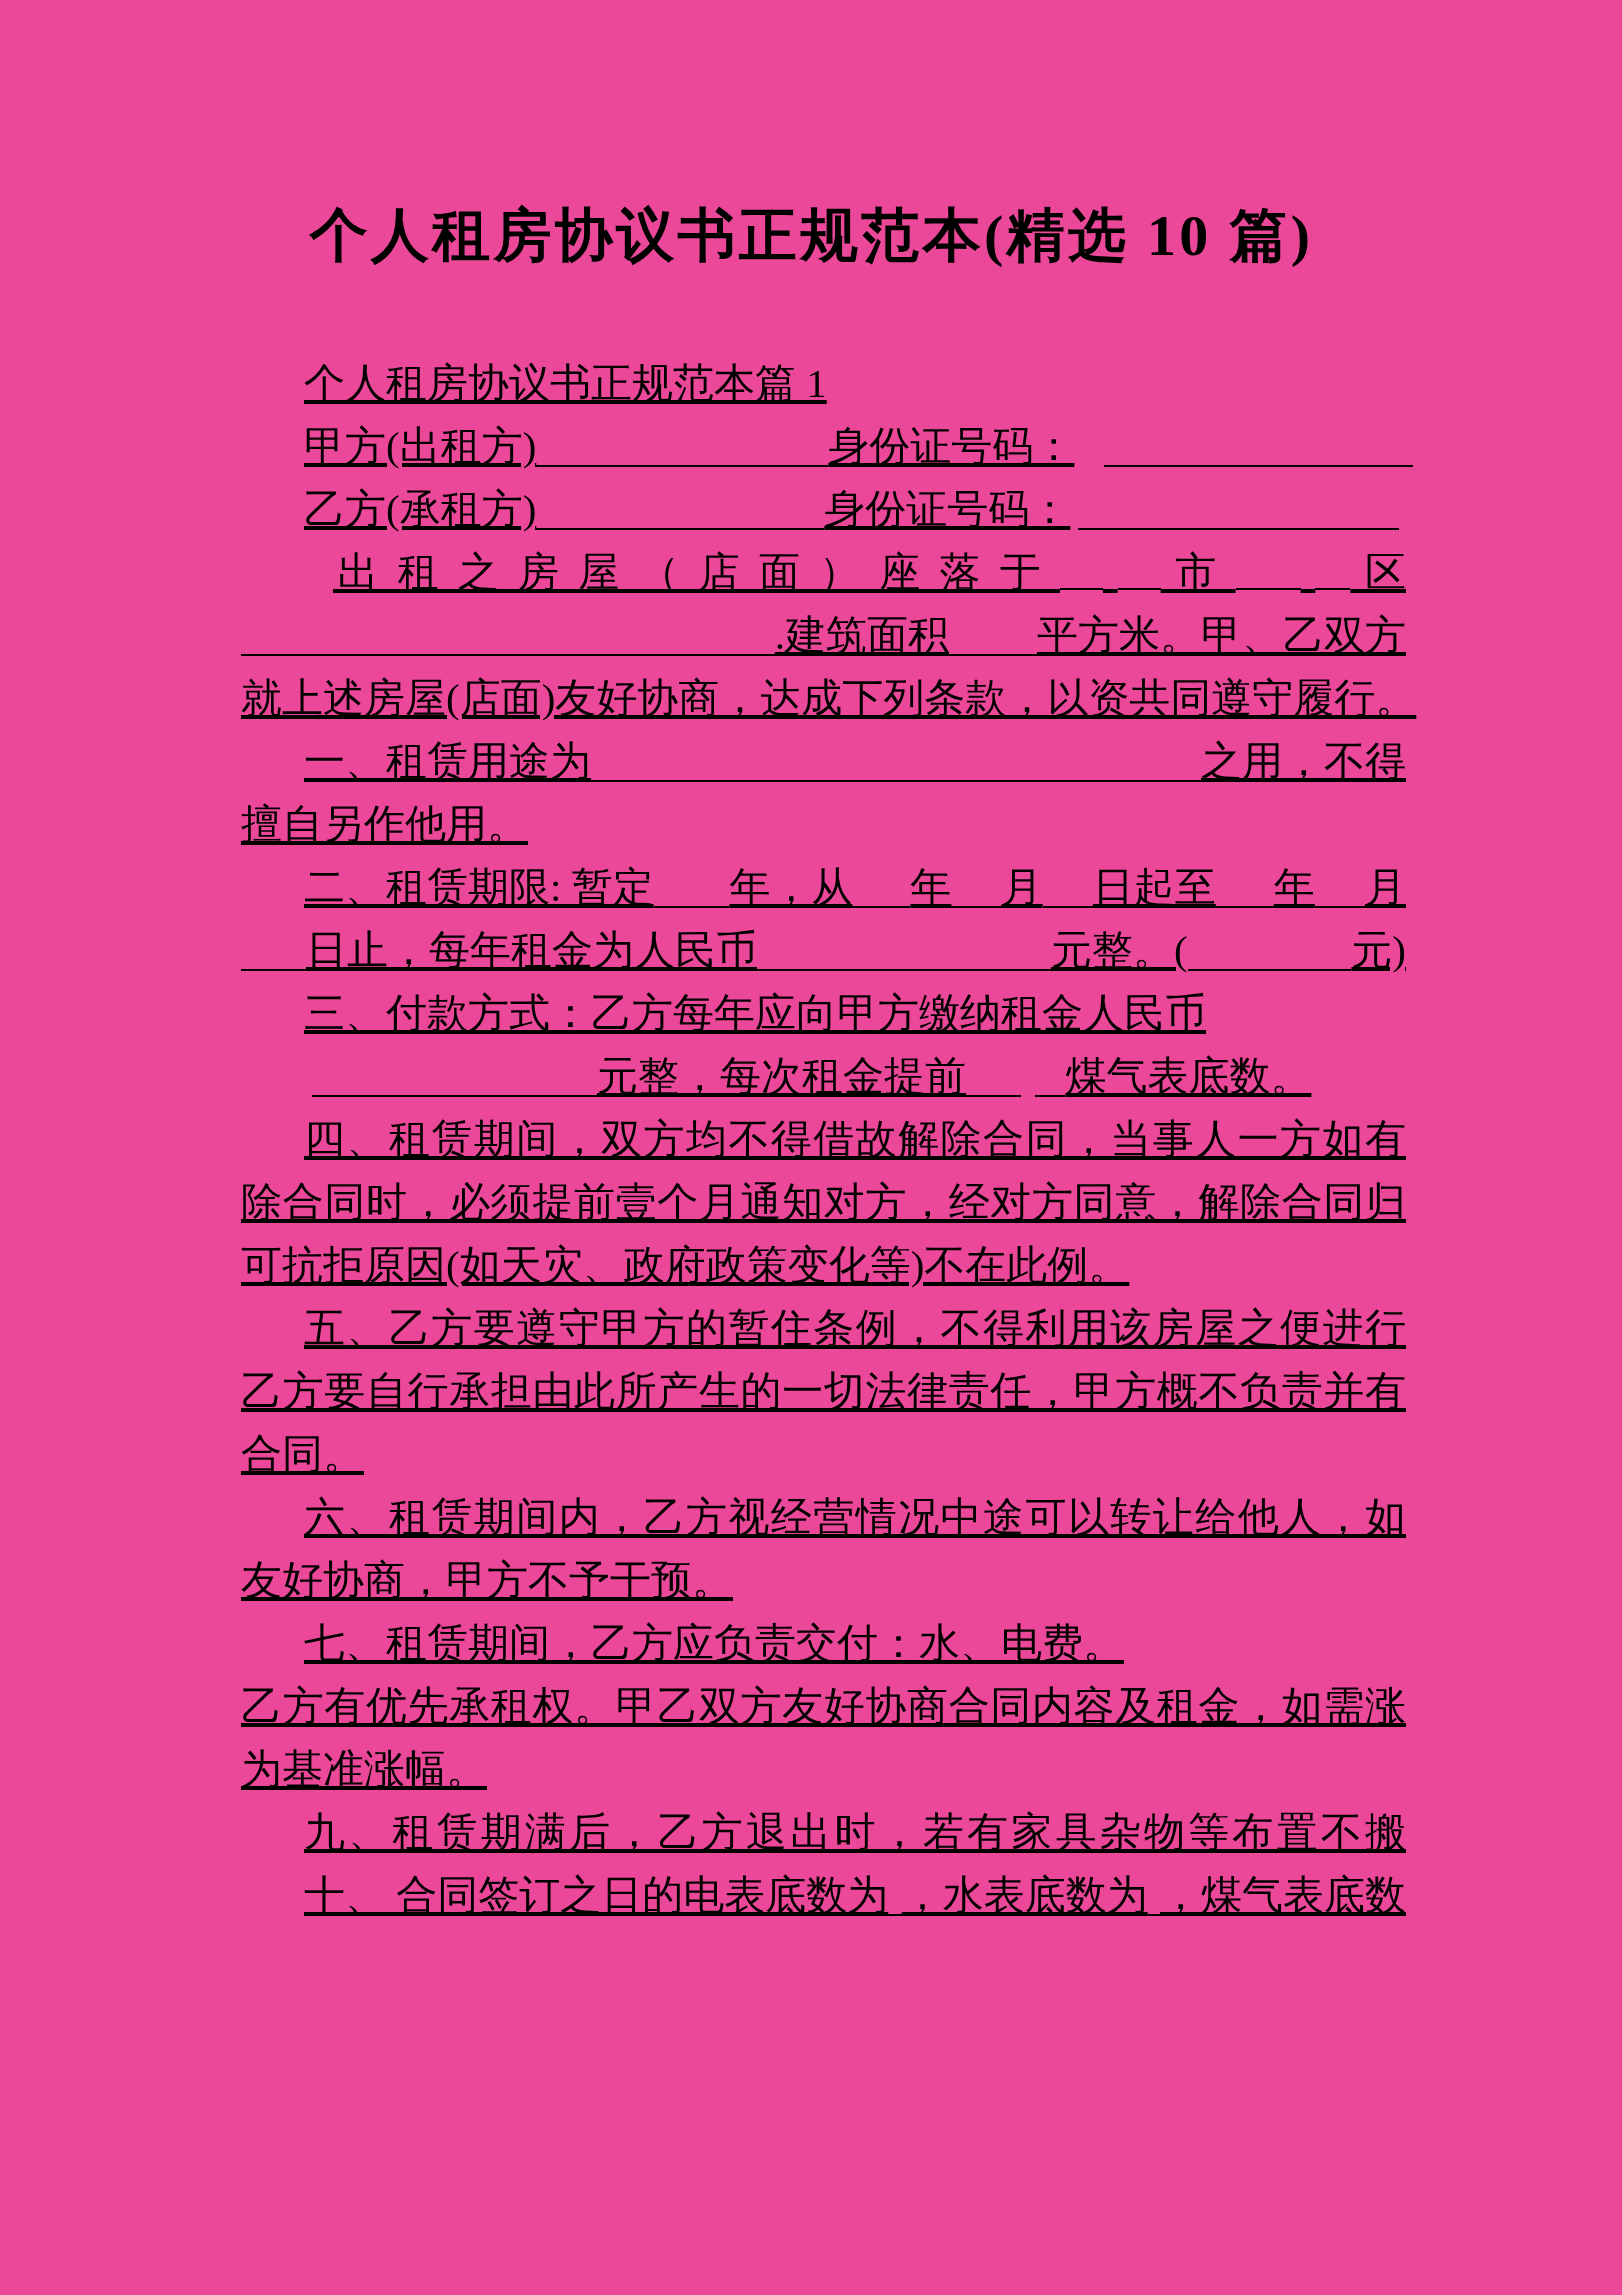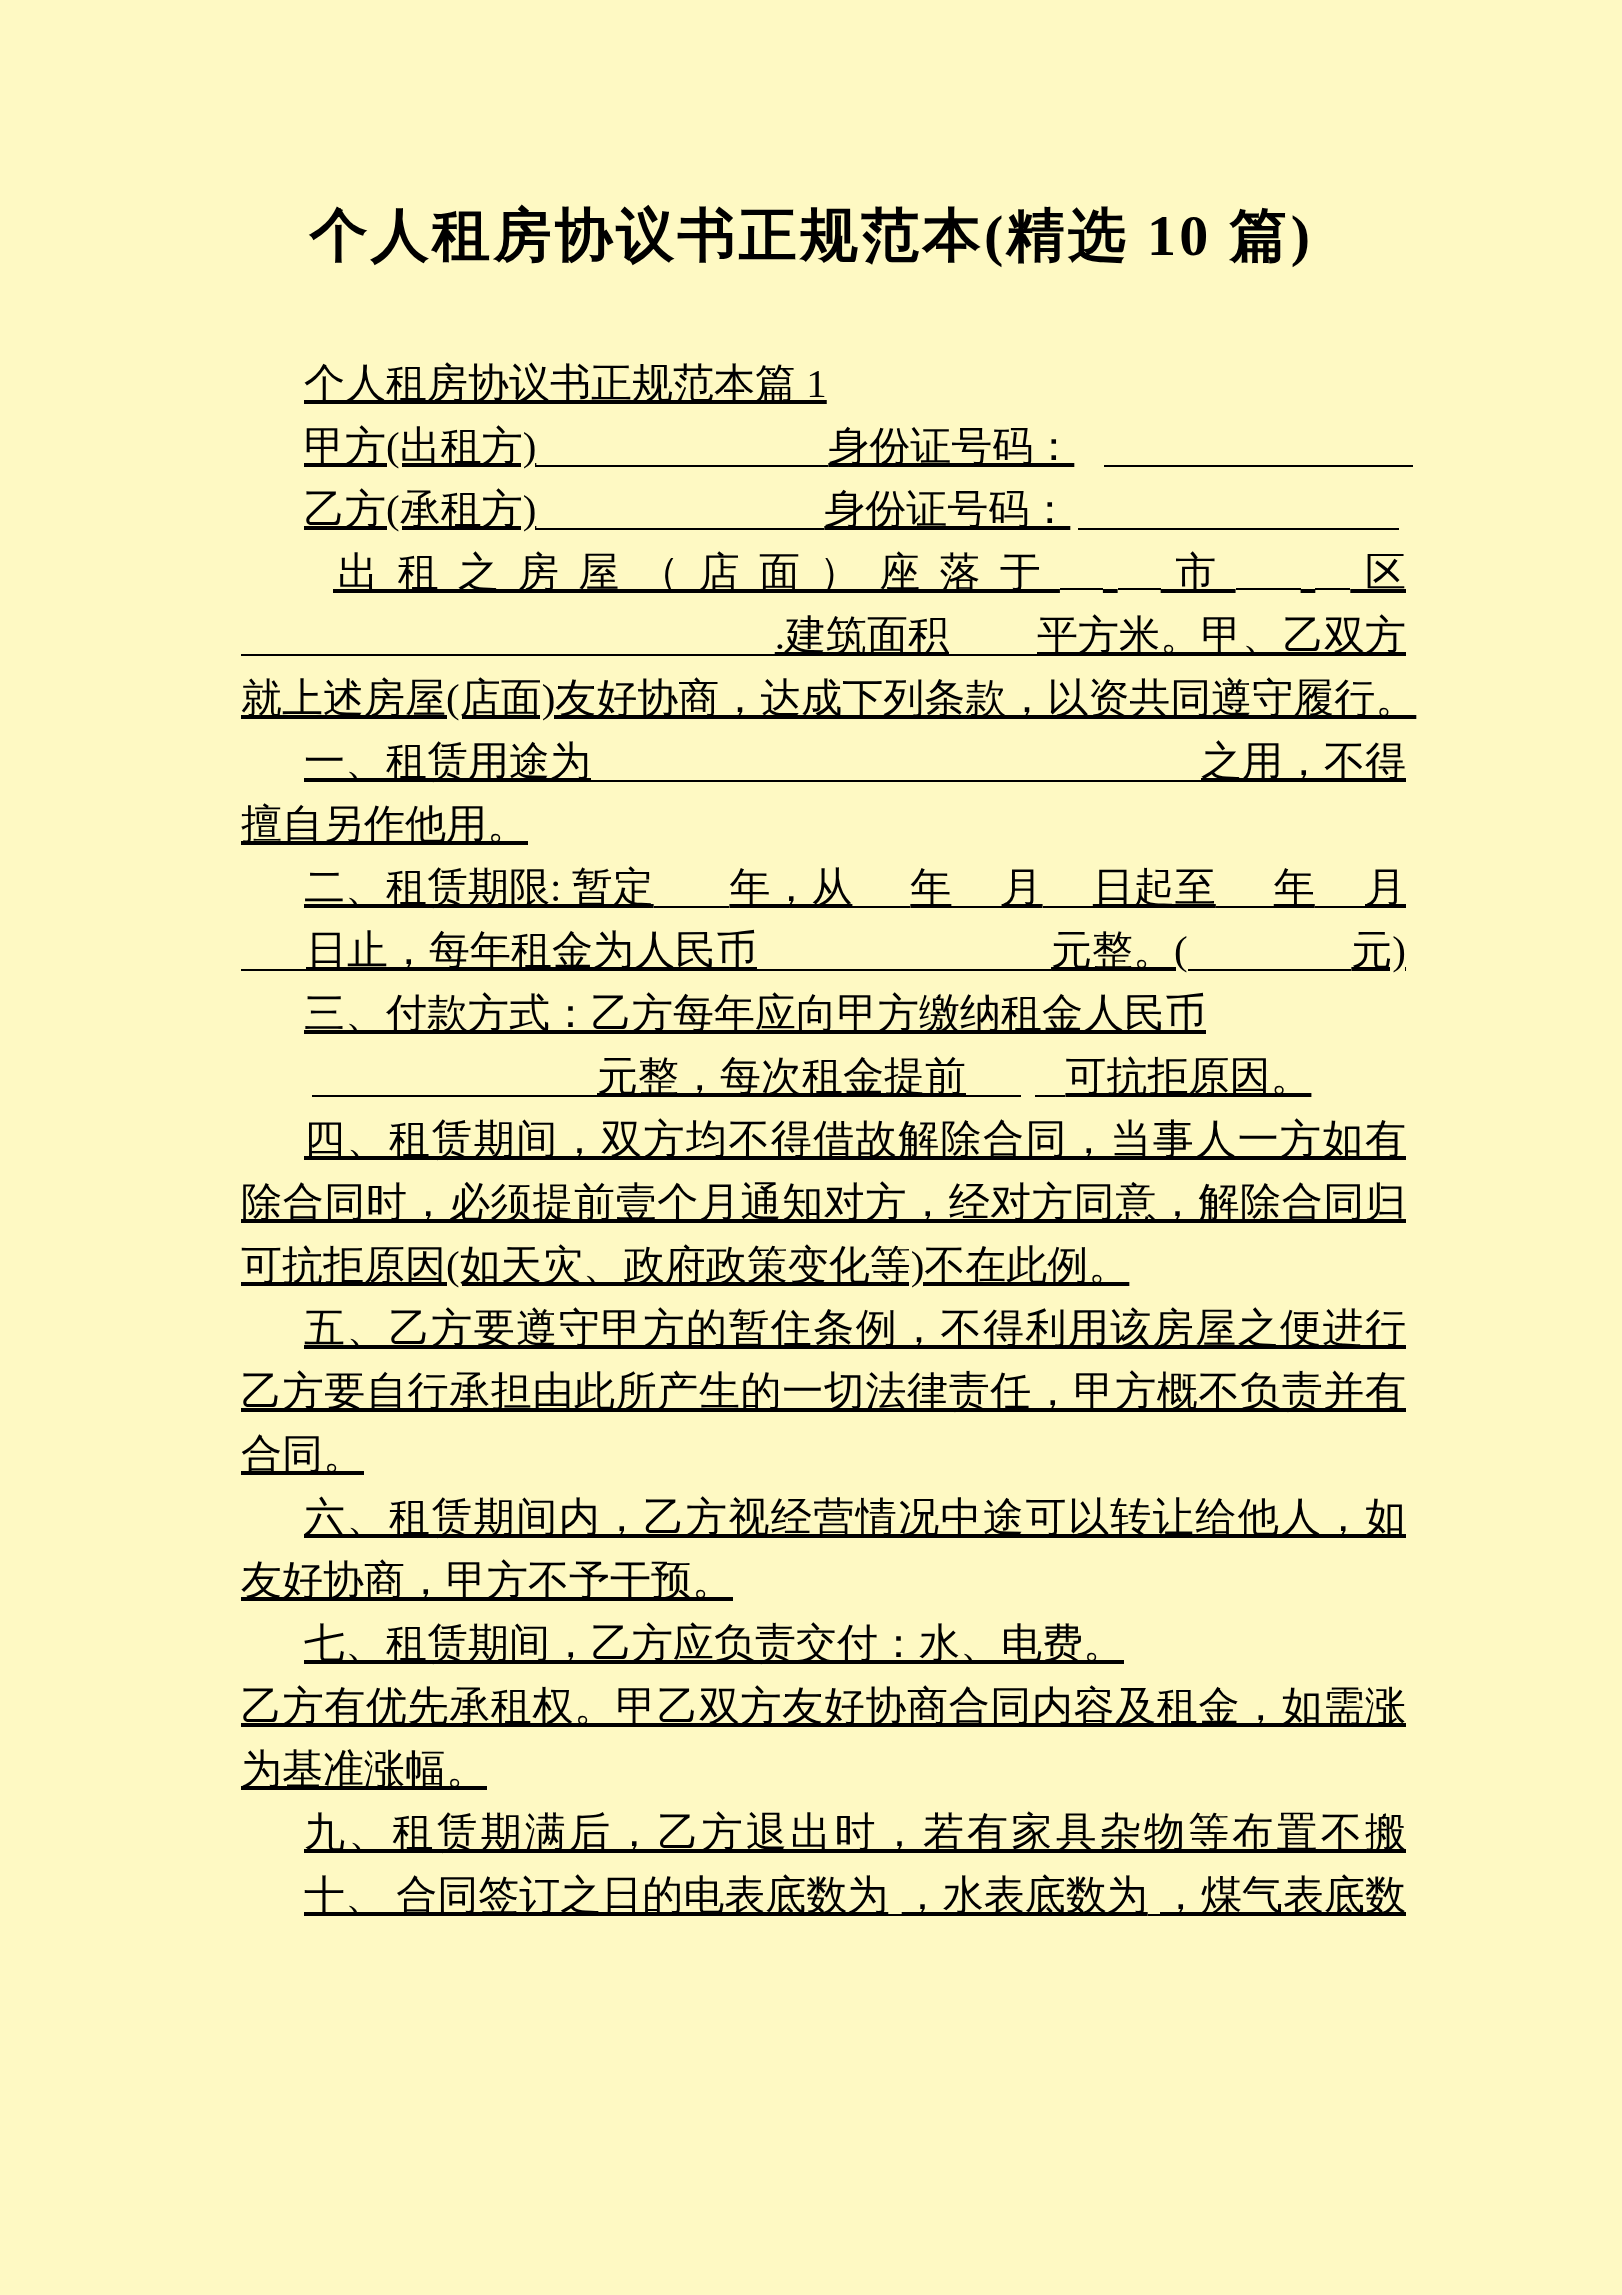--- a/index.html
+++ b/index.html
@@ -4,21 +4,21 @@
 <style>
   html, body {
     margin: 0;
     padding: 0;
     background: #fbfbfb;
   }
   .page {
     position: relative;
     width: 1623px;
     height: 2295px;
-    background: #fef9c3;
+    background: #ec4899;
     color: #000000;
     font-family: "Liberation Serif", "DejaVu Serif", serif;
     overflow: hidden;
   }
   .title {
     position: absolute;
     top: 200px;
     left: 0;
     width: 100%;
     margin: 0;
@@ -152,21 +152,21 @@
         <span class="t">元)</span>
       </p>
       <p class="line indent">三、付款方式：乙方每年应向甲方缴纳租金人民币</p>
       <p class="line line-flex">
         <span class="sp" style="width: 71px;"></span>
         <span class="blank" style="width: 285px;"></span>
         <span class="t">元整，每次租金提前</span>
         <span class="blank" style="width: 55px;"></span>
         <span class="sp" style="width: 14.4px;"></span>
         <span class="blank" style="width: 30px;"></span>
-        <span class="t">可抗拒原因。</span>
+        <span class="t">煤气表底数。</span>
       </p>
       <p class="line full indent">四、租赁期间，双方均不得借故解除合同，当事人一方如有正当理由要求解</p>
       <p class="line full">除合同时，必须提前壹个月通知对方，经对方同意，解除合同归还房屋。如遇不</p>
       <p class="line">可抗拒原因(如天灾、政府政策变化等)不在此例。</p>
       <p class="line full indent">五、乙方要遵守甲方的暂住条例，不得利用该房屋之便进行非法活动，否则</p>
       <p class="line full">乙方要自行承担由此所产生的一切法律责任，甲方概不负责并有权提前终止租赁</p>
       <p class="line">合同。</p>
       <p class="line full indent">六、租赁期间内，乙方视经营情况中途可以转让给他人，如不破坏房屋结构</p>
       <p class="line">友好协商，甲方不予干预。</p>
       <p class="line indent">七、租赁期间，乙方应负责交付：水、电费。</p>

